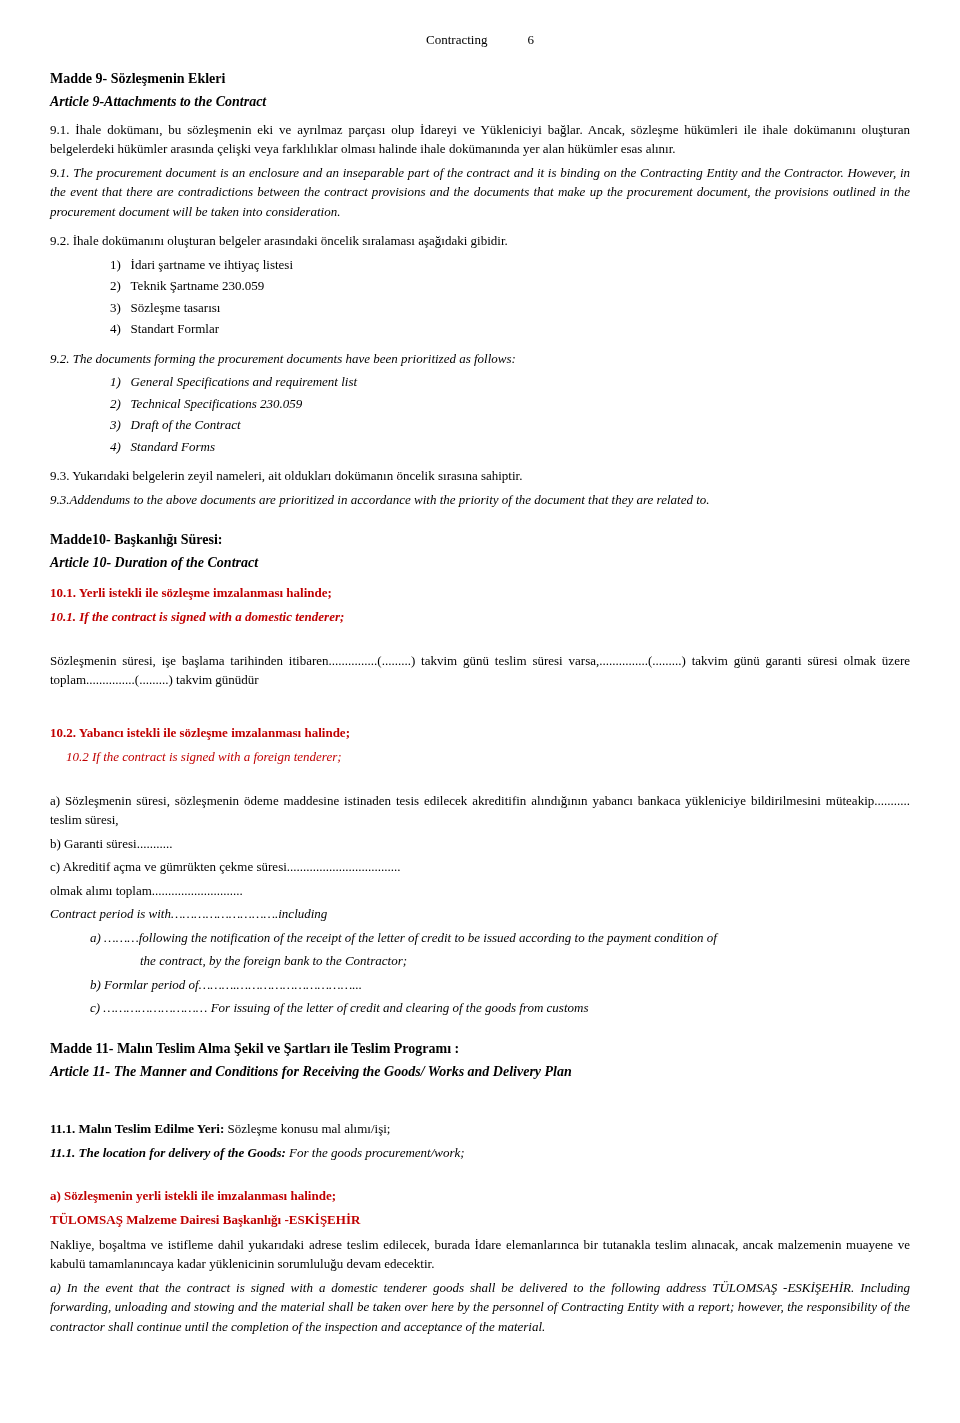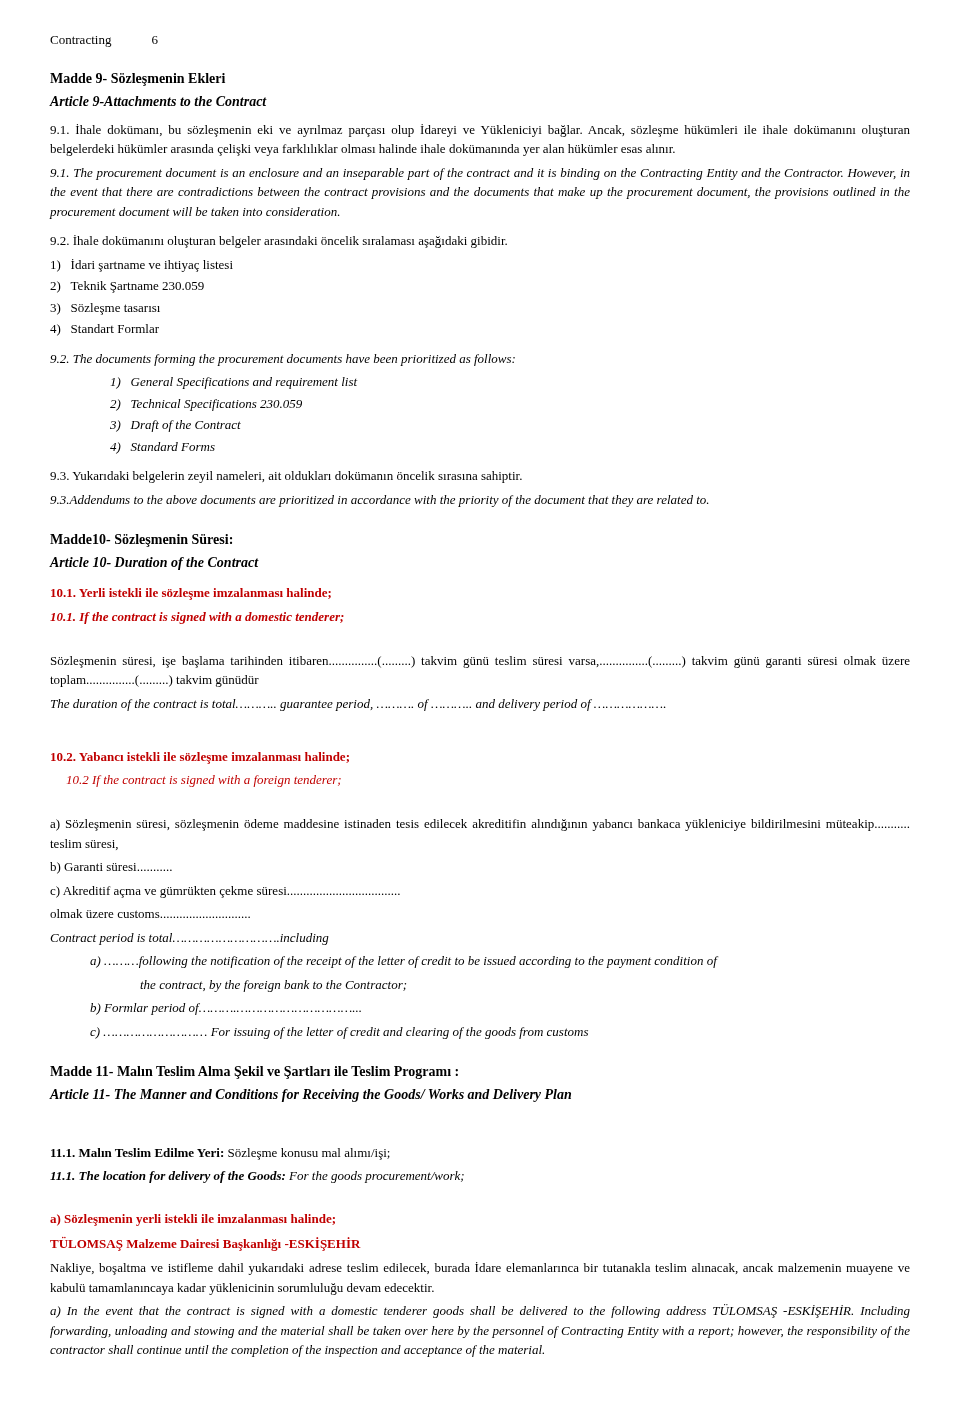--- a/index.html
+++ b/index.html
@@ -45,34 +45,35 @@
       color: #c00000;
       font-weight: bold;
       font-style: italic;
     }
     .red-italic {
       color: #c00000;
       font-style: italic;
       margin-left: 16px;
     }
     .list-item {
+      margin-left: 60px;
       margin-bottom: 2px;
     }
     .list-item-italic {
       margin-left: 60px;
       margin-bottom: 2px;
       font-style: italic;
     }
     .subsection {
       margin-top: 10px;
       margin-bottom: 4px;
     }
     .header-area {
       display: flex;
-      justify-content: flex-start;
+      justify-content: center;
       margin-bottom: 10px;
     }
     p { margin-bottom: 5px; }
     .indent { margin-left: 40px; }
     .bold { font-weight: bold; }
     .italic { font-style: italic; }
   </style>
 </head>
 <body>
 
@@ -115,63 +116,62 @@
   <div class="list-item-italic">3)&nbsp;&nbsp;&nbsp;Draft of the Contract</div>
   <div class="list-item-italic">4)&nbsp;&nbsp;&nbsp;Standard Forms</div>
 
   
   <p class="body-text subsection">9.3. Yukarıdaki belgelerin zeyil nameleri, ait oldukları dokümanın öncelik sırasına sahiptir.</p>
 
   
   <p class="body-text-italic">9.3.Addendums to the above documents are prioritized in accordance with the priority of the document that they are related to.</p>
 
   
-  <div class="section-title" style="margin-top:20px;">Madde10- Sözleşmenin Süresi:</div>
+  <div class="section-title" style="margin-top:20px;">Madde10- Başkanlığı Süresi:</div>
   <div class="section-title-italic">Article 10- Duration of the Contract</div>
 
   
   <p class="subsection">
     <span class="red-bold">10.1. Yerli istekli ile sözleşme imzalanması halinde;</span>
   </p>
 
   
   <p>
     <span class="red-bold-italic">10.1. If the contract is signed with a domestic tenderer;</span>
   </p>
 
   <br>
 
   
   <p class="body-text">Sözleşmenin süresi, işe başlama tarihinden itibaren...............(.........) takvim günü teslim süresi varsa,...............(.........) takvim günü garanti süresi olmak üzere toplam...............(.........) takvim günüdür</p>
 
   
-  <p class="body-text-italic">The duration of the contract is total……….. guarantee period, ………. of ……….. and delivery period of ……………….</p>
 
   <br>
 
   
   <p class="subsection">
     <span class="red-bold">10.2. Yabancı istekli ile sözleşme imzalanması halinde;</span>
   </p>
 
   
   <p>
     <span class="red-italic">10.2 If the contract is signed with a foreign tenderer;</span>
   </p>
 
   <br>
 
   
   <p class="body-text">a) Sözleşmenin süresi, sözleşmenin ödeme maddesine istinaden tesis edilecek akreditifin alındığının yabancı bankaca yükleniciye bildirilmesini müteakip........... teslim süresi,</p>
   <p class="body-text">b) Garanti süresi...........</p>
   <p class="body-text">c) Akreditif açma ve gümrükten çekme süresi...................................</p>
-  <p class="body-text">olmak üzere customs............................</p>
-
-  
-  <p class="body-text-italic">Contract period is total……………………….including</p>
+  <p class="body-text">olmak alımı toplam............................</p>
+
+  
+  <p class="body-text-italic">Contract period is with……………………….including</p>
   <p class="body-text-italic indent">a)	………following the notification of the receipt of the letter of credit to be issued according to the payment condition of</p>
   <p class="body-text-italic" style="margin-left: 90px;">	the contract, by the foreign bank to the Contractor;</p>
   <p class="body-text-italic indent">b)	Formlar period of……….…………………………...</p>
   <p class="body-text-italic indent">c)	……………………… For issuing of the letter of credit and clearing of the goods from customs</p>
 
   
   <div class="section-title" style="margin-top:20px;">Madde 11- Malın Teslim Alma Şekil ve Şartları ile Teslim Programı :</div>
   <div class="section-title-italic">Article 11- The Manner and Conditions for Receiving the Goods/ Works and Delivery Plan</div>
 
   <br>

